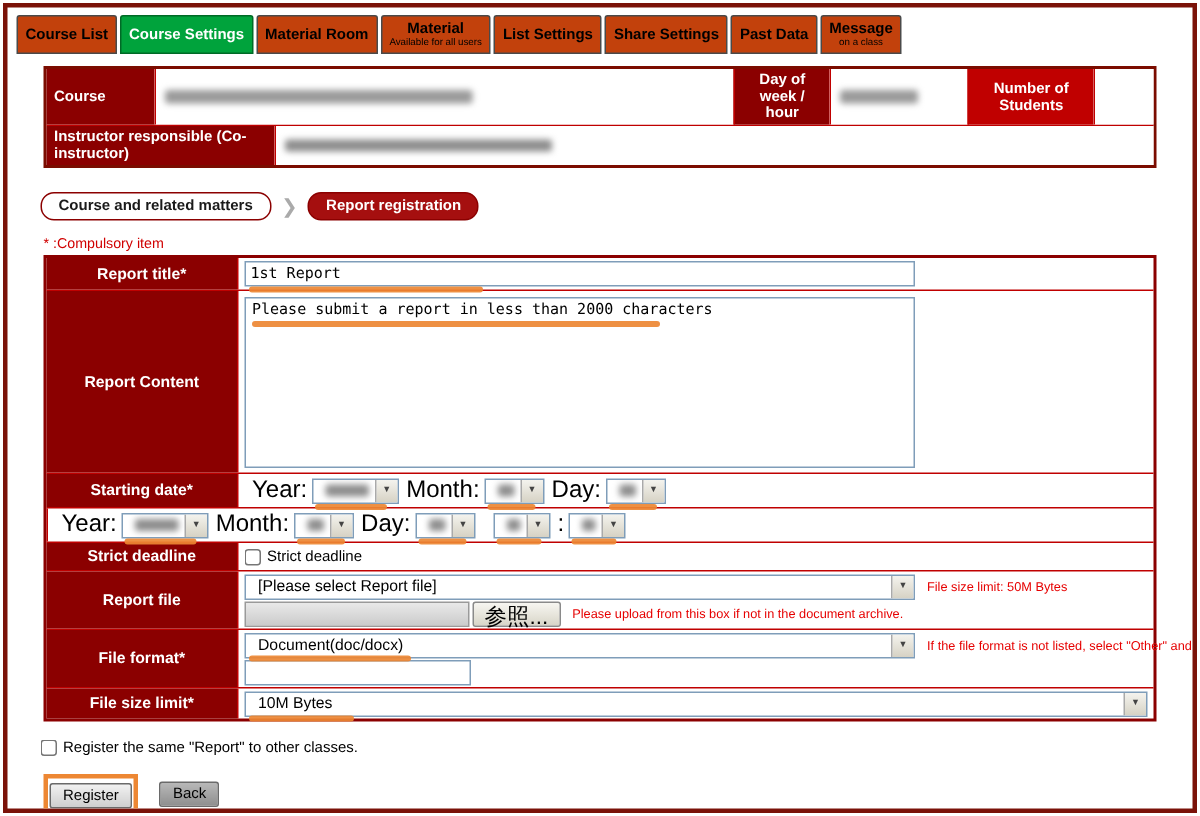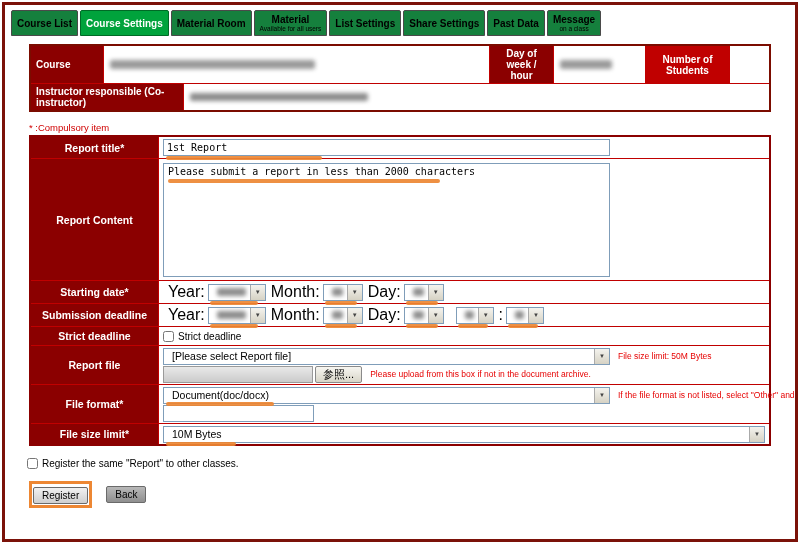--- a/index.html
+++ b/index.html
@@ -2,21 +2,21 @@
 <html><head>
 <meta charset="utf-8">
 <style>
   * { box-sizing: border-box; margin: 0; padding: 0; }
   html,body { width: 800px; height: 544px; background:#fff; font-family:"Liberation Sans", sans-serif; }
   .page { position:relative; width:796px; height:540px; margin:2px; border:3px solid #7b1209; background:#fff; overflow:hidden; }
 
   
   .tabbar { display:flex; align-items:stretch; padding:5px 0 0 6px; height:31px; }
   .tab { display:flex; flex-direction:column; justify-content:center; align-items:center;
-         border:1px solid #4a4a4a; background:#15803d; margin-right:2px; padding:0 5px;
+         border:1px solid #4a4a4a; background:#c2410c; margin-right:2px; padding:0 5px;
          cursor:pointer; border-radius:2px 2px 0 0; min-width:52px; }
   .tab-label { font-size:10px; font-weight:bold; color:#000; line-height:11px; white-space:nowrap; }
   .tab-sub { font-size:6.5px; line-height:7px; color:#000; white-space:nowrap; }
   .tab.active { background:#00a33c; border-color:#006a26; }
   .tab.active .tab-label { color:#fff; }
 
   
   .info-table { margin:8px 24px 0 24px; border:2px solid #7b0c00; }
   .irow { display:flex; }
   .irow + .irow { border-top:1px solid #c00000; }
@@ -73,21 +73,21 @@
 
   .dlab { font-size:16px; margin:0 3px 0 5px; white-space:nowrap; }
 
   .hl { position:absolute; background:#ed8733; height:4px; border-radius:2px; z-index:3; opacity:.92; }
   .hl-under { bottom:-4px; left:2px; }
 
   .note { color:#e60000; font-size:8.5px; margin-left:8px; white-space:nowrap; }
 
   .filefield { width:150px; height:17px; background:linear-gradient(#e9e9e9,#cbcbcb);
          border:1px solid #9a9a9a; display:inline-block; }
-  .browse-btn { height:17px; font-size:11px; padding:0 7px; margin-left:2px; cursor:pointer;
+  .browse-btn { height:17px; font-size:15px; padding:0 7px; margin-left:2px; cursor:pointer;
          background:linear-gradient(#f7f6f1,#d8d5c8); border:1px solid #8a8a8a; border-radius:2px;
          font-family:"Liberation Sans", sans-serif; }
 
   input[type=checkbox] { width:11px; height:11px; margin-right:4px; cursor:pointer; }
   .chk-label { font-size:10px; }
 
   .other-row { margin:12px 0 0 22px; display:flex; align-items:center; }
   .btn-row { margin:12px 0 0 24px; display:flex; align-items:center; }
   .hl-box { border:3px solid #ed8733; padding:1px; display:inline-block; }
   .btn { font-size:10px; border:1px solid #6a6a6a; padding:2px 8px; cursor:pointer; border-radius:2px;
@@ -143,20 +143,25 @@
       <div class="icell val w-studval"></div>
     </div>
     <div class="irow">
       <div class="icell lbl w-instr">Instructor responsible (Co-instructor)</div>
       <div class="icell val grow">
         <span class="redact sm" style="width:178px"></span>
       </div>
     </div>
   </div>
 
+  <div class="crumb-row">
+    <div class="pill outline">Course and related matters</div>
+    <span class="crumb-arrow">❯</span>
+    <div class="pill solid">Report registration</div>
+  </div>
 
   <div class="compulsory">* :Compulsory item</div>
 
   <div class="form-table">
 
     <div class="frow" style="height:21px">
       <div class="flabel">Report title*</div>
       <div class="fcontent">
         <input type="text" class="txt" style="width: 447px;" value="1st Report">
         <span class="hl" style="left:7px; top:19px; width:156px"></span>
@@ -195,21 +200,20 @@
           <span class="sel" style="width:40px">
             <span class="redact sm" style="width:14px"></span>
             <span class="sel-arrow">▼</span>
           </span>
           <span class="hl hl-under" style="width:32px"></span>
         </span>
       </div>
     </div>
 
     <div class="frow" style="height:23px">
-      <div class="flabel">Submission deadline</div>
       <div class="fcontent">
         <span class="dlab">Year:</span>
         <span class="selwrap">
           <span class="sel" style="width:58px">
             <span class="redact sm" style="width:30px"></span>
             <span class="sel-arrow">▼</span>
           </span>
           <span class="hl hl-under" style="width:48px"></span>
         </span>
         <span class="dlab">Month:</span>

